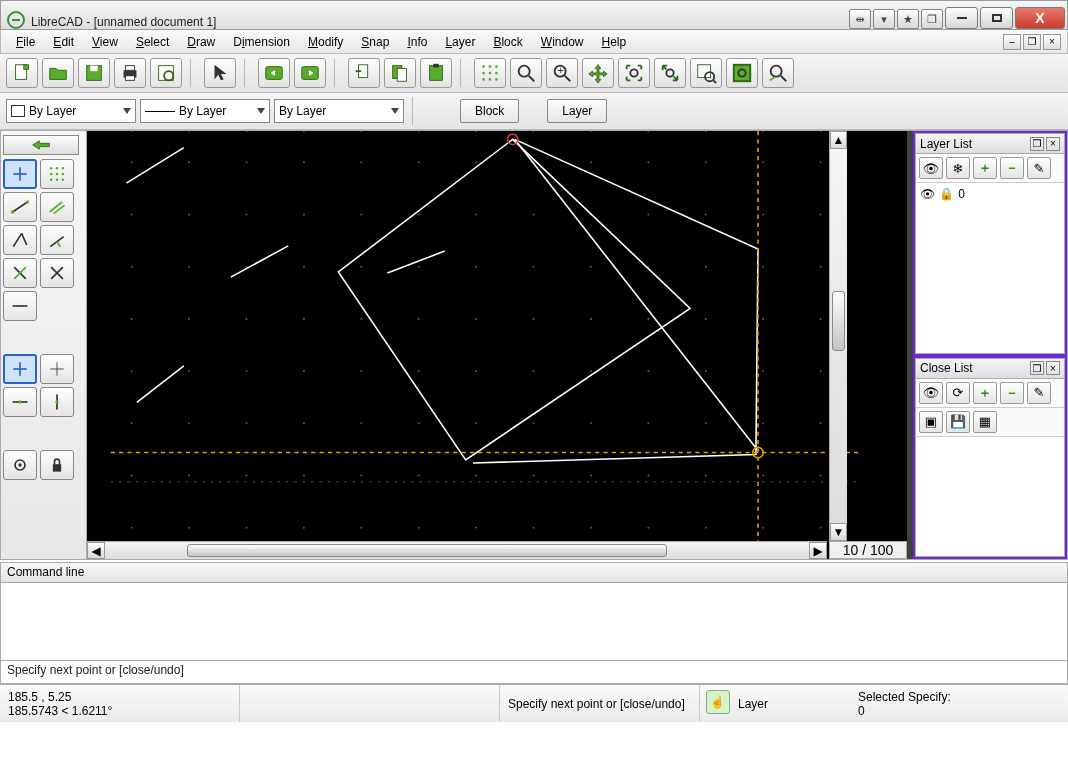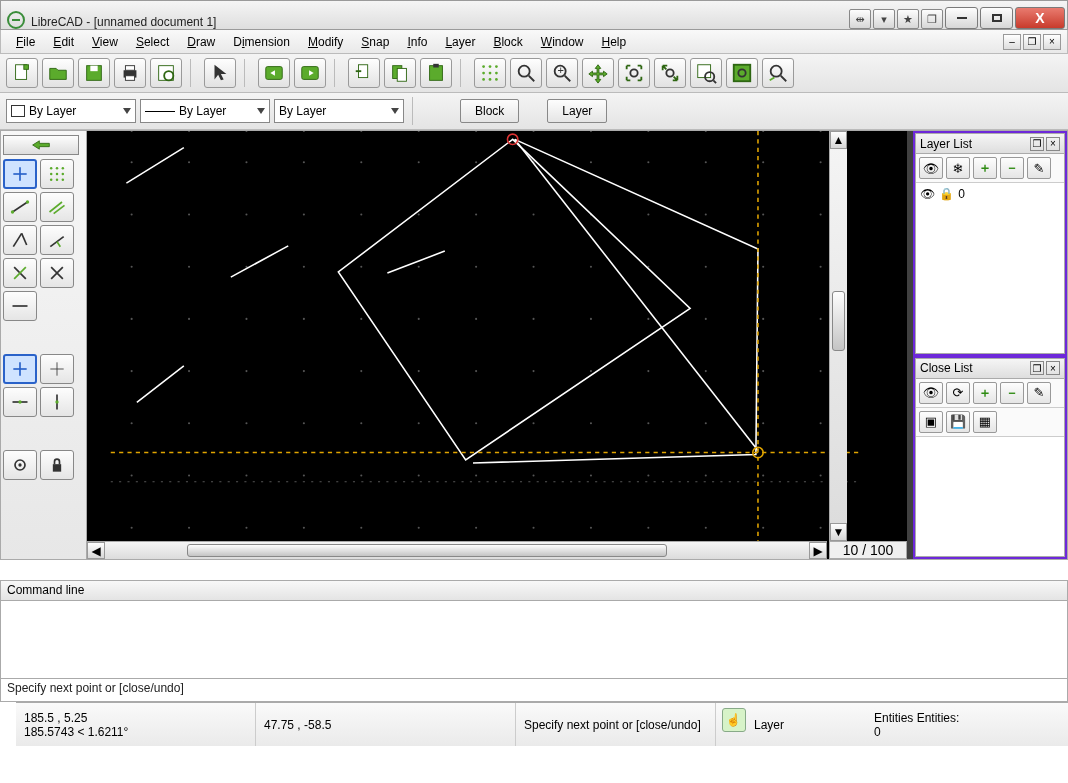--- a/index.html
+++ b/index.html
@@ -59,27 +59,27 @@
 .panel{border:1px solid #aaa;margin:2px;background:#fafafa;flex:1;display:flex;flex-direction:column;}
 .panel-hdr{height:20px;background:linear-gradient(#f5f5f5,#dedede);border-bottom:1px solid #aaa;display:flex;align-items:center;padding:0 4px;font-size:11px;}
 .panel-hdr .pctrl{margin-left:auto;display:flex;gap:2px;}
 .panel-hdr .pbtn{width:14px;height:14px;border:1px solid #888;font-size:10px;display:flex;align-items:center;justify-content:center;}
 .panel-tb{display:flex;gap:3px;padding:3px;border-bottom:1px solid #ccc;}
 .pnbtn{width:24px;height:22px;border:1px solid #999;border-radius:2px;background:linear-gradient(#fdfdfd,#e5e5e5);display:flex;align-items:center;justify-content:center;font-size:13px;}
 .panel-body{flex:1;background:#fff;padding:4px;font-size:11px;}
 .layer-row{display:flex;align-items:center;gap:4px;}
 
 
-.cmdwrap{border:1px solid #aaa;margin-top:20px;}
+.cmdwrap{border:1px solid #aaa;margin-top:2px;}
 .cmdhdr{height:20px;background:linear-gradient(#f8f8f8,#e4e4e4);border-bottom:1px solid #aaa;padding:2px 6px;}
 .cmdout{height:78px;background:#fff;border-bottom:1px solid #aaa;}
 .cmdin{height:22px;background:#fff;padding:2px 6px;font-size:12px;color:#222;}
 
 
-.status{height:44px;border-top:1px solid #aaa;display:flex;background:linear-gradient(#fafafa,#eaeaea);margin-left:16px;}
+.status{height:38px;border-top:1px solid #aaa;display:flex;background:linear-gradient(#fafafa,#eaeaea);}
 .status .cell{border-right:1px solid #ccc;padding:2px 8px;font-size:11px;color:#000;display:flex;flex-direction:column;justify-content:center;}
 .status .handico{width:24px;height:24px;border:1px solid #8a8;border-radius:3px;background:#d7f3c8;display:flex;align-items:center;justify-content:center;margin-left:6px;margin-top:5px;}
 
 
 .ic-green{fill:#5bab2c;stroke:#2e6612;}
 .dash-y{stroke:#e0a400;stroke-width:1.5;stroke-dasharray:4 4;}
 </style>
 </head>
 <body>
 
@@ -524,26 +524,25 @@
   <div class="cmdout"></div>
   <div class="cmdin">Specify next point or [close/undo]</div>
 </div>
 
 <div class="status">
   <div class="cell" style="width:240px">
     <span>185.5 , 5.25</span>
     <span>185.5743 &lt; 1.6211°</span>
   </div>
   <div class="cell" style="width:260px">
-    <span>47.75 , -58.5</span>
   </div>
   <div class="cell" style="width:200px">
     <span>Specify next point or [close/undo]</span>
   </div>
   <div class="handico">☝</div>
   <div class="cell" style="width:120px;border:none">
     <span>Layer</span>
   </div>
   <div class="cell" style="flex:1;border:none">
-    <span>Entities Entities:</span>
+    <span>Selected Specify:</span>
     <span>0</span>
   </div>
 </div>
 
 </body></html>

